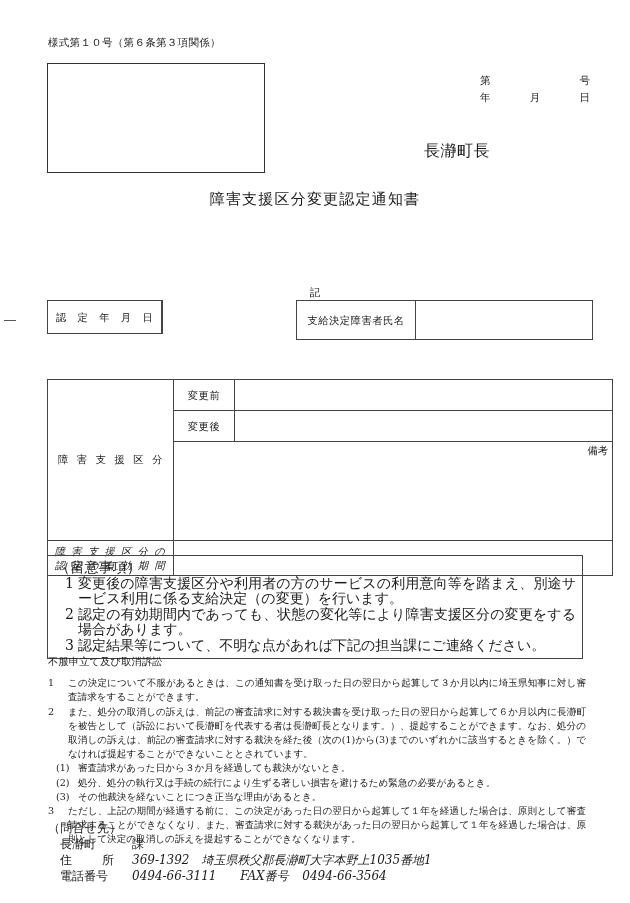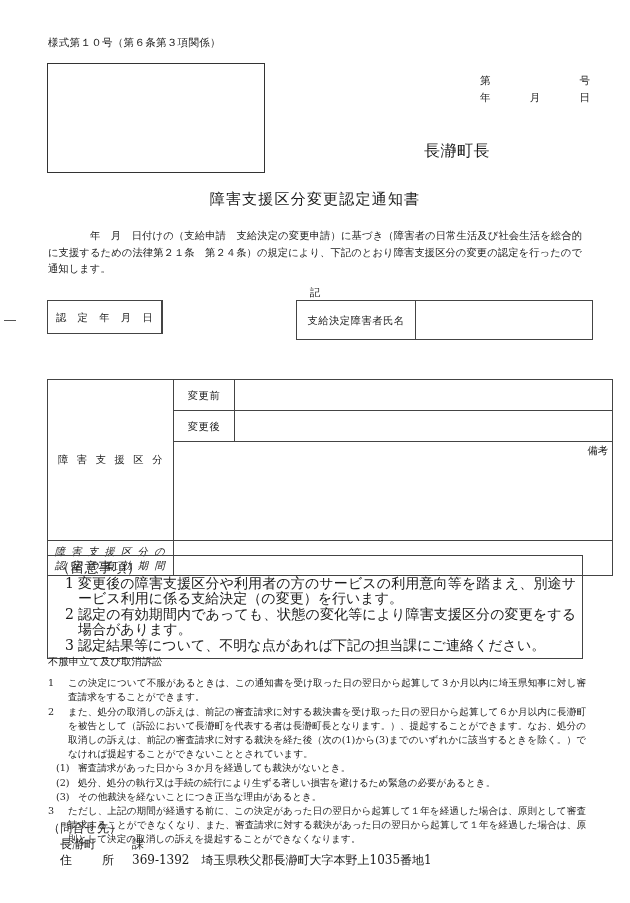--- a/index.html
+++ b/index.html
@@ -233,21 +233,21 @@
     padding-left: 12px;
   }
   .c-key {
     flex: 0 0 72px;
     text-align: justify;
     text-align-last: justify;
     padding-right: 18px;
     box-sizing: border-box;
   }
   .c-key.plain { text-align-last: left; }
-  .c-val { flex: 1 1 auto; }
+  .c-val { flex: 1 1 auto; font-style: italic; }
   .c-val .gap { display: inline-block; width: 16px; }
   .dept-row { display: flex; padding-left: 12px; }
   .dept-name { flex: 0 0 72px; }
   .dept-word { flex: 0 0 auto; }
 </style>
 </head>
 <body>
 
 <div class="page">
 
@@ -263,21 +263,20 @@
   <div class="doc-date">
     <span>年</span>
     <span>月</span>
     <span>日</span>
   </div>
 
   <div class="issuer">長瀞町長</div>
 
   <div class="doc-title">障害支援区分変更認定通知書</div>
 
-  <div class="intro">年　月　日付けの（支給申請　支給決定の変更申請）に基づき（障害者の日常生活及び社会生活を総合的に支援するための法律第２１条　第２４条）の規定により、下記のとおり障害支援区分の変更の認定を行ったので通知します。</div>
 
   <div class="ki-mark">記</div>
 
   <div class="left-tick"></div>
 
   <table class="tbl" id="table-recipient">
     <tbody>
     <tr>
       <td class="lbl-spread" style="height:28px;">認　定　年　月　日</td>
       <td style="height:28px;"></td>
@@ -371,15 +370,25 @@
   <div class="contact">
     <div class="contact-head">（問合せ先）</div>
     <div class="dept-row">
       <div class="dept-name">長瀞町</div>
       <div class="dept-word">課</div>
     </div>
     <div class="contact-row">
       <div class="c-key">住　　所</div>
       <div class="c-val">369-1392　埼玉県秩父郡長瀞町大字本野上1035番地1</div>
     </div>
+    <div class="contact-row">
+      <div class="c-key plain">電話番号</div>
+      <div class="c-val">
+        <span>0494-66-3111</span>
+        <span class="gap"></span>
+        <span>FAX番号</span>
+        <span class="gap" style="width:6px;"></span>
+        <span>0494-66-3564</span>
+      </div>
+    </div>
   </div>
 
 </div>
 
 </body></html>

